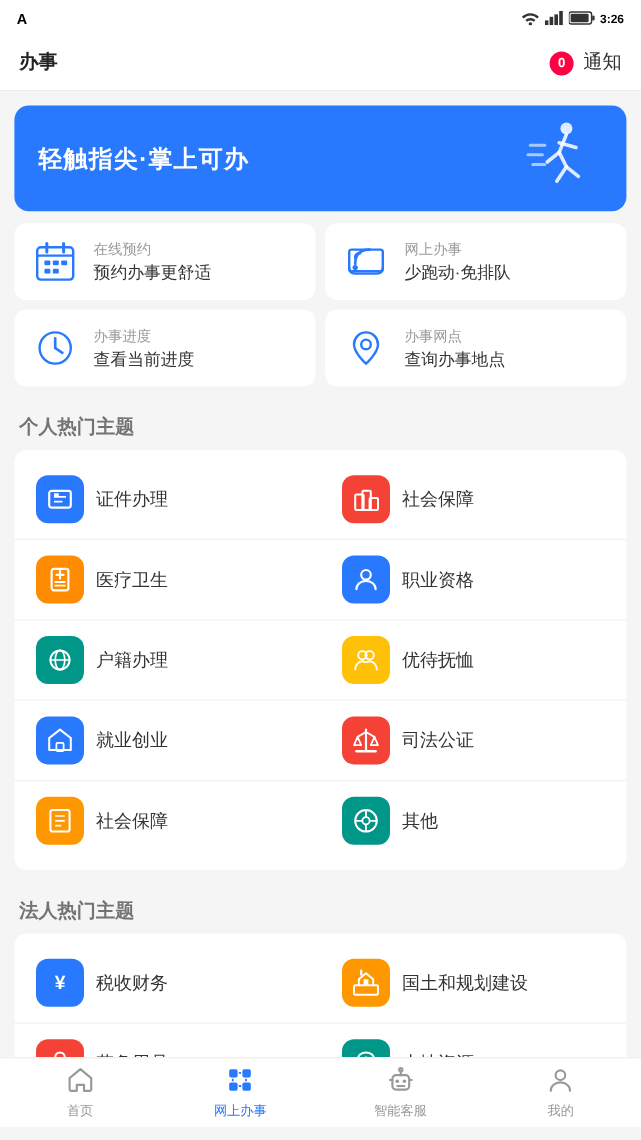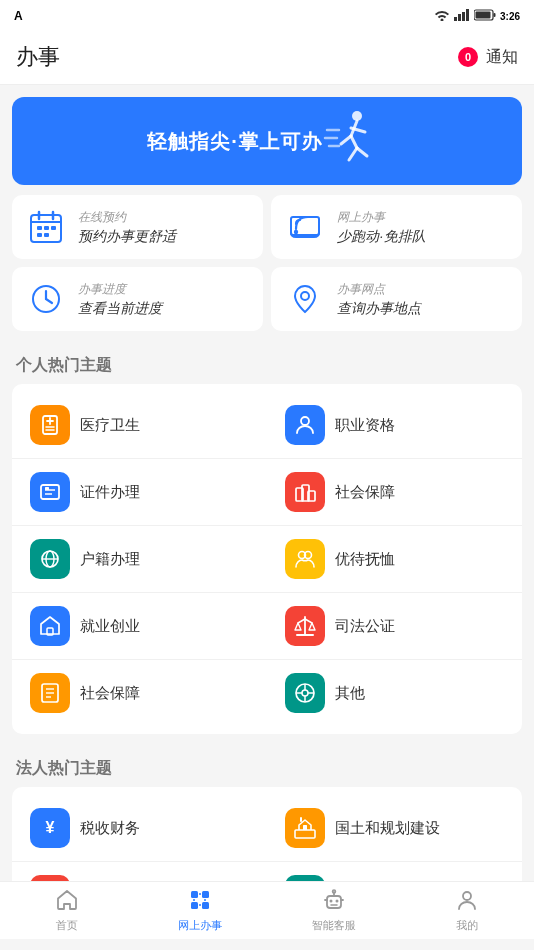--- a/index.html
+++ b/index.html
@@ -26,61 +26,60 @@
 
     
     .header {
       background: #fff;
       display: flex;
       align-items: center;
       justify-content: space-between;
       padding: 10px 16px 12px;
       border-bottom: 1px solid #eee;
     }
-    .header-title { font-size: 22px; font-weight: normal; color: #222; }
+    .header-title { font-size: 16px; font-weight: bold; color: #222; }
     .header-right { display: flex; align-items: center; gap: 8px; }
     .badge-dot {
       background: #f04;
       color: #fff;
       border-radius: 50%;
       width: 20px; height: 20px;
       display: flex; align-items: center; justify-content: center;
       font-size: 11px; font-weight: bold;
     }
     .notif-label { font-size: 16px; color: #333; }
 
     
     .banner {
       margin: 12px 12px 10px;
       background: #2979FF;
       border-radius: 12px;
       padding: 8px 20px;
       display: flex;
       align-items: center;
-      justify-content: center;
+      justify-content: space-between;
       min-height: 88px;
     }
     .banner-text { color: #fff; font-size: 20px; font-weight: bold; letter-spacing: 1px; }
     .banner-icon { font-size: 44px; color: rgba(255,255,255,0.9); }
 
     
     .quick-grid {
       display: grid;
       grid-template-columns: 1fr 1fr;
       gap: 8px;
       margin: 0 12px 10px;
     }
     .quick-card {
       background: #fff;
       border-radius: 10px;
       padding: 12px 14px;
       display: flex;
       align-items: center;
       gap: 12px;
-      font-style: italic;
     }
     .quick-icon-wrap {
       width: 40px; height: 40px;
       display: flex; align-items: center; justify-content: center;
       flex-shrink: 0;
     }
     .quick-icon-wrap svg { width: 34px; height: 34px; }
     .quick-info {}
     .quick-label { font-size: 12px; color: #999; margin-bottom: 2px; }
     .quick-desc { font-size: 14px; color: #333; font-weight: 500; }
@@ -293,63 +292,63 @@
       </div>
     </div>
   </div>
 
   <div class="section-title">个人热门主题</div>
 
   <div class="topic-grid">
 
     <div class="topic-row">
       <div class="topic-item">
+        <div class="topic-icon bg-blue">
+          <svg width="24" height="24" viewBox="0 0 24 24" fill="white">
+            <rect x="3" y="5" width="18" height="14" rx="2" fill="none" stroke="white" stroke-width="1.8"></rect>
+            <line x1="7" y1="10" x2="17" y2="10" stroke="white" stroke-width="1.5"></line>
+            <line x1="7" y1="14" x2="14" y2="14" stroke="white" stroke-width="1.5"></line>
+            <rect x="7" y="7" width="4" height="3" rx="0.5" fill="white"></rect>
+          </svg>
+        </div>
+        <span class="topic-name">证件办理</span>
+      </div>
+      <div class="topic-item">
+        <div class="topic-icon bg-red">
+          <svg width="24" height="24" viewBox="0 0 24 24" fill="white">
+            <rect x="3" y="8" width="7" height="13" rx="1" fill="none" stroke="white" stroke-width="1.7"></rect>
+            <rect x="9" y="5" width="7" height="16" rx="1" fill="none" stroke="white" stroke-width="1.7"></rect>
+            <rect x="15" y="11" width="7" height="10" rx="1" fill="none" stroke="white" stroke-width="1.7"></rect>
+          </svg>
+        </div>
+        <span class="topic-name">社会保障</span>
+      </div>
+    </div>
+
+    <div class="topic-row">
+      <div class="topic-item">
         <div class="topic-icon bg-orange">
           <svg width="24" height="24" viewBox="0 0 24 24" fill="white">
             <rect x="5" y="3" width="14" height="18" rx="2" fill="none" stroke="white" stroke-width="1.8"></rect>
             <line x1="9" y1="8" x2="15" y2="8" stroke="white" stroke-width="1.8" stroke-linecap="round"></line>
             <line x1="12" y1="5" x2="12" y2="11" stroke="white" stroke-width="1.8" stroke-linecap="round"></line>
             <line x1="8" y1="14" x2="16" y2="14" stroke="white" stroke-width="1.5" stroke-linecap="round"></line>
             <line x1="8" y1="17" x2="16" y2="17" stroke="white" stroke-width="1.5" stroke-linecap="round"></line>
           </svg>
         </div>
         <span class="topic-name">医疗卫生</span>
       </div>
       <div class="topic-item">
         <div class="topic-icon bg-blue">
           <svg width="24" height="24" viewBox="0 0 24 24" fill="white">
             <circle cx="12" cy="8" r="4" fill="none" stroke="white" stroke-width="1.8"></circle>
             <path d="M4 20 C4 16 7.6 13 12 13 C16.4 13 20 16 20 20" fill="none" stroke="white" stroke-width="1.8" stroke-linecap="round"></path>
           </svg>
         </div>
         <span class="topic-name">职业资格</span>
-      </div>
-    </div>
-
-    <div class="topic-row">
-      <div class="topic-item">
-        <div class="topic-icon bg-blue">
-          <svg width="24" height="24" viewBox="0 0 24 24" fill="white">
-            <rect x="3" y="5" width="18" height="14" rx="2" fill="none" stroke="white" stroke-width="1.8"></rect>
-            <line x1="7" y1="10" x2="17" y2="10" stroke="white" stroke-width="1.5"></line>
-            <line x1="7" y1="14" x2="14" y2="14" stroke="white" stroke-width="1.5"></line>
-            <rect x="7" y="7" width="4" height="3" rx="0.5" fill="white"></rect>
-          </svg>
-        </div>
-        <span class="topic-name">证件办理</span>
-      </div>
-      <div class="topic-item">
-        <div class="topic-icon bg-red">
-          <svg width="24" height="24" viewBox="0 0 24 24" fill="white">
-            <rect x="3" y="8" width="7" height="13" rx="1" fill="none" stroke="white" stroke-width="1.7"></rect>
-            <rect x="9" y="5" width="7" height="16" rx="1" fill="none" stroke="white" stroke-width="1.7"></rect>
-            <rect x="15" y="11" width="7" height="10" rx="1" fill="none" stroke="white" stroke-width="1.7"></rect>
-          </svg>
-        </div>
-        <span class="topic-name">社会保障</span>
       </div>
     </div>
 
     <div class="topic-row">
       <div class="topic-item">
         <div class="topic-icon bg-teal">
           <svg width="24" height="24" viewBox="0 0 24 24" fill="white">
             <circle cx="12" cy="12" r="8" fill="none" stroke="white" stroke-width="1.7"></circle>
             <ellipse cx="12" cy="12" rx="4" ry="8" fill="none" stroke="white" stroke-width="1.4"></ellipse>
             <line x1="4" y1="12" x2="20" y2="12" stroke="white" stroke-width="1.4"></line>

